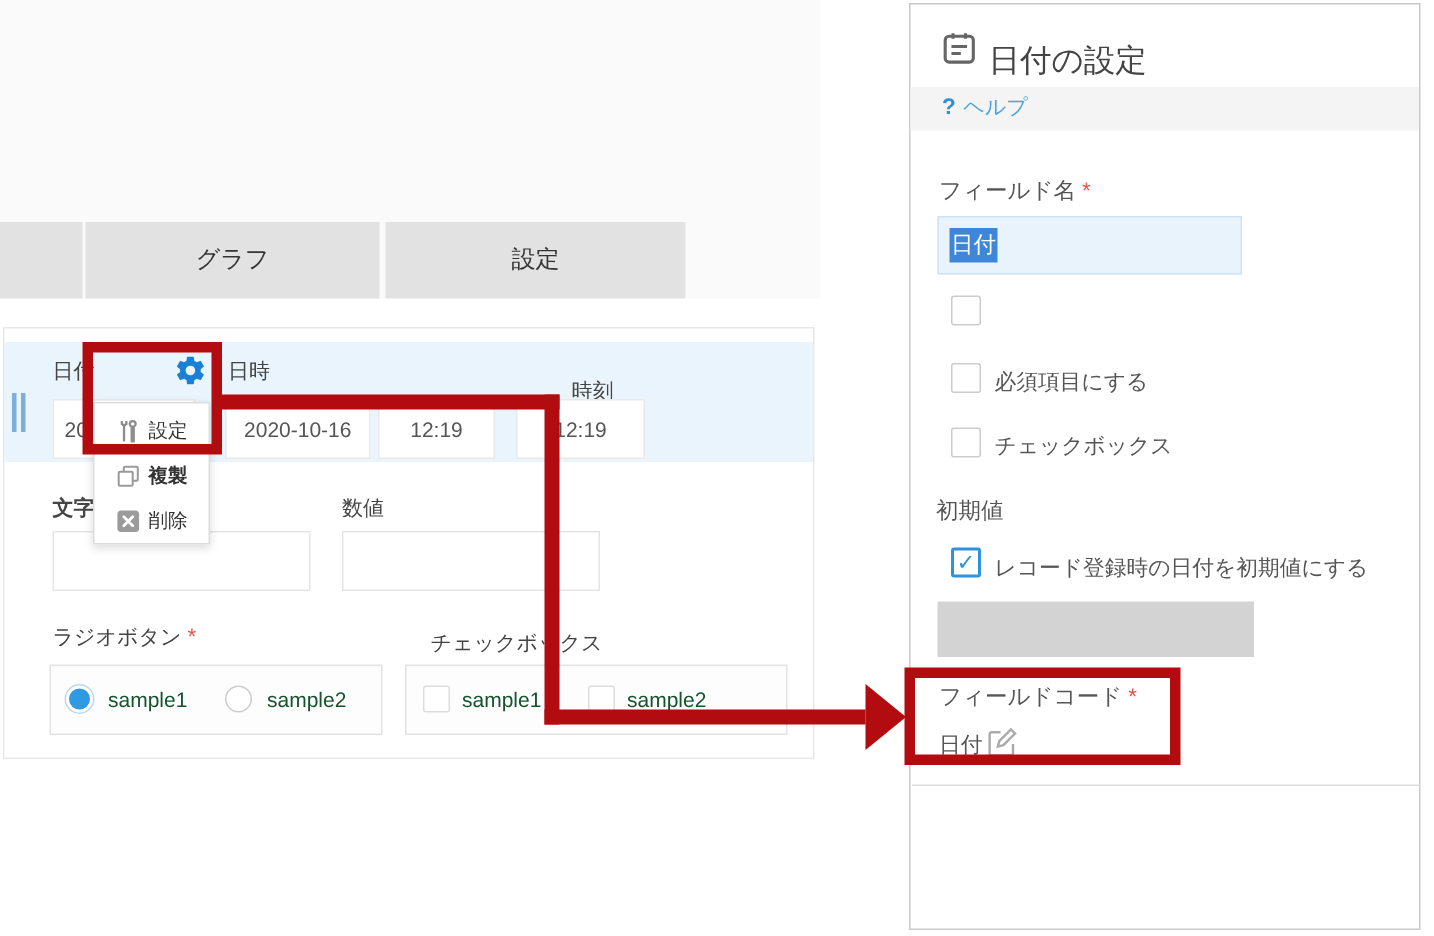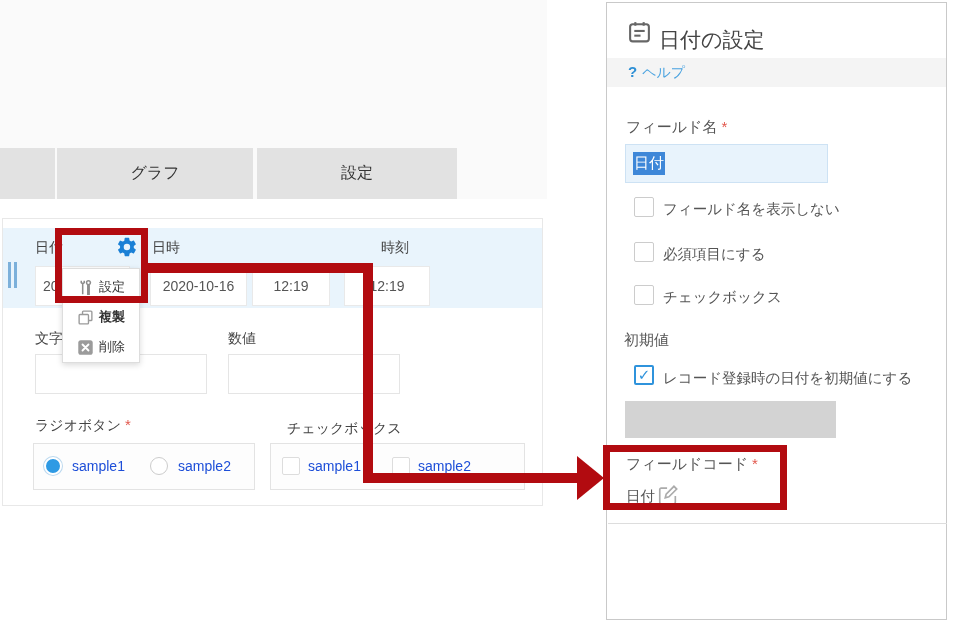--- a/index.html
+++ b/index.html
@@ -17,21 +17,21 @@
   .f-label{font-size:14px;color:#444;white-space:nowrap;}
   .f-input{background:#fff;border:1px solid #e9e9e9;height:40px;font-size:14px;color:#555;
        display:flex;align-items:center;}
   .f-input.center{justify-content:center;}
   .f-input.left{padding-left:7px;}
   .drag-bar{width:3px;height:26px;background:#7cb0da;display:inline-block;margin-right:3px;}
   .group-box{top:443px;height:47px;border:1px solid #e3e3e3;background:#fdfdfd;}
   .radio{width:18px;height:18px;border-radius:50%;background:#fff;border:1px solid #ccc;}
   .radio.selected{background:#2e9ae4;border:2px solid #fff;box-shadow:0 0 0 1px #bcd9ef;}
   .cbx{width:18px;height:18px;background:#fff;border:1px solid #ddd;border-radius:2px;}
-  .opt-label{font-size:14px;color:#1d4ed8;}
+  .opt-label{font-size:14px;color:#14532d;}
 
   
   .popup{left:62px;top:268px;width:78px;height:95px;background:#fff;border:1px solid #ddd;
        box-shadow:0 2px 6px rgba(0,0,0,.15);z-index:10;}
   .popup-item{position:absolute;left:0;width:100%;height:30px;display:flex;align-items:center;
        font-size:13px;color:#333;}
   .popup-item .ic{width:17px;height:17px;margin-left:14px;margin-right:5px;flex:none;}
 
   
   .panel{left:606px;top:2px;width:341px;height:618px;background:#fff;border:1px solid #c9c9c9;z-index:5;}
@@ -79,24 +79,24 @@
     <span class="drag-bar"></span><span class="drag-bar"></span>
   </div>
 
   <div class="abs f-label" style="left:35px;top:239px;">日付</div>
   <div class="abs f-input left" style="left:35px;top:266px;width:95px;">2020-10-16</div>
 
   <div class="abs f-label" style="left:152px;top:239px;">日時</div>
   <div class="abs f-input center" style="left:150px;top:266px;width:97px;">2020-10-16</div>
   <div class="abs f-input center" style="left:252px;top:266px;width:78px;">12:19</div>
 
-  <div class="abs f-label" style="left:345px;top:239px;padding-left:36px;">時刻</div>
+  <div class="abs f-label" style="left:345px;top:252px;padding-left:36px;">時刻</div>
   <div class="abs f-input center" style="left:344px;top:266px;width:86px;">12:19</div>
 
-  <div class="abs f-label" style="left:35px;top:330px;">文字</div>
+  <div class="abs f-label" style="left:35px;top:330px;font-weight:bold;">文字</div>
   <div class="abs f-input" style="left:35px;top:354px;width:172px;border-color:#e5e5e5;"></div>
   <div class="abs f-label" style="left:228px;top:330px;">数値</div>
   <div class="abs f-input" style="left:228px;top:354px;width:172px;border-color:#e5e5e5;"></div>
 
   <div class="abs f-label" style="left:35px;top:416px;">
     <span>ラジオボタン</span><span class="req">*</span>
   </div>
   <div class="abs f-label" style="left:287px;top:420px;">チェックボックス</div>
 
   <div class="abs group-box" style="left:33px;width:222px;"></div>
@@ -166,21 +166,20 @@
       </div>
 
       <div class="abs" style="left:19px;top:115px;">
         <span class="sec-label">フィールド名</span><span class="req">*</span>
       </div>
       <div class="abs name-input">
         <span class="sel-text">日付</span>
       </div>
 
       <div class="abs p-cbx" style="left:27px;top:194px;"></div>
-      <div class="abs p-cbx-label" style="left:56px;top:197px;">フィールド名を表示しない</div>
 
       <div class="abs p-cbx" style="left:27px;top:239px;"></div>
       <div class="abs p-cbx-label" style="left:56px;top:242px;">必須項目にする</div>
 
       <div class="abs p-cbx" style="left:27px;top:282px;"></div>
       <div class="abs p-cbx-label" style="left:56px;top:285px;">チェックボックス</div>
 
       <div class="abs sec-label" style="left:17px;top:328px;">初期値</div>
 
       <div class="abs p-cbx checked" style="left:27px;top:362px;">

